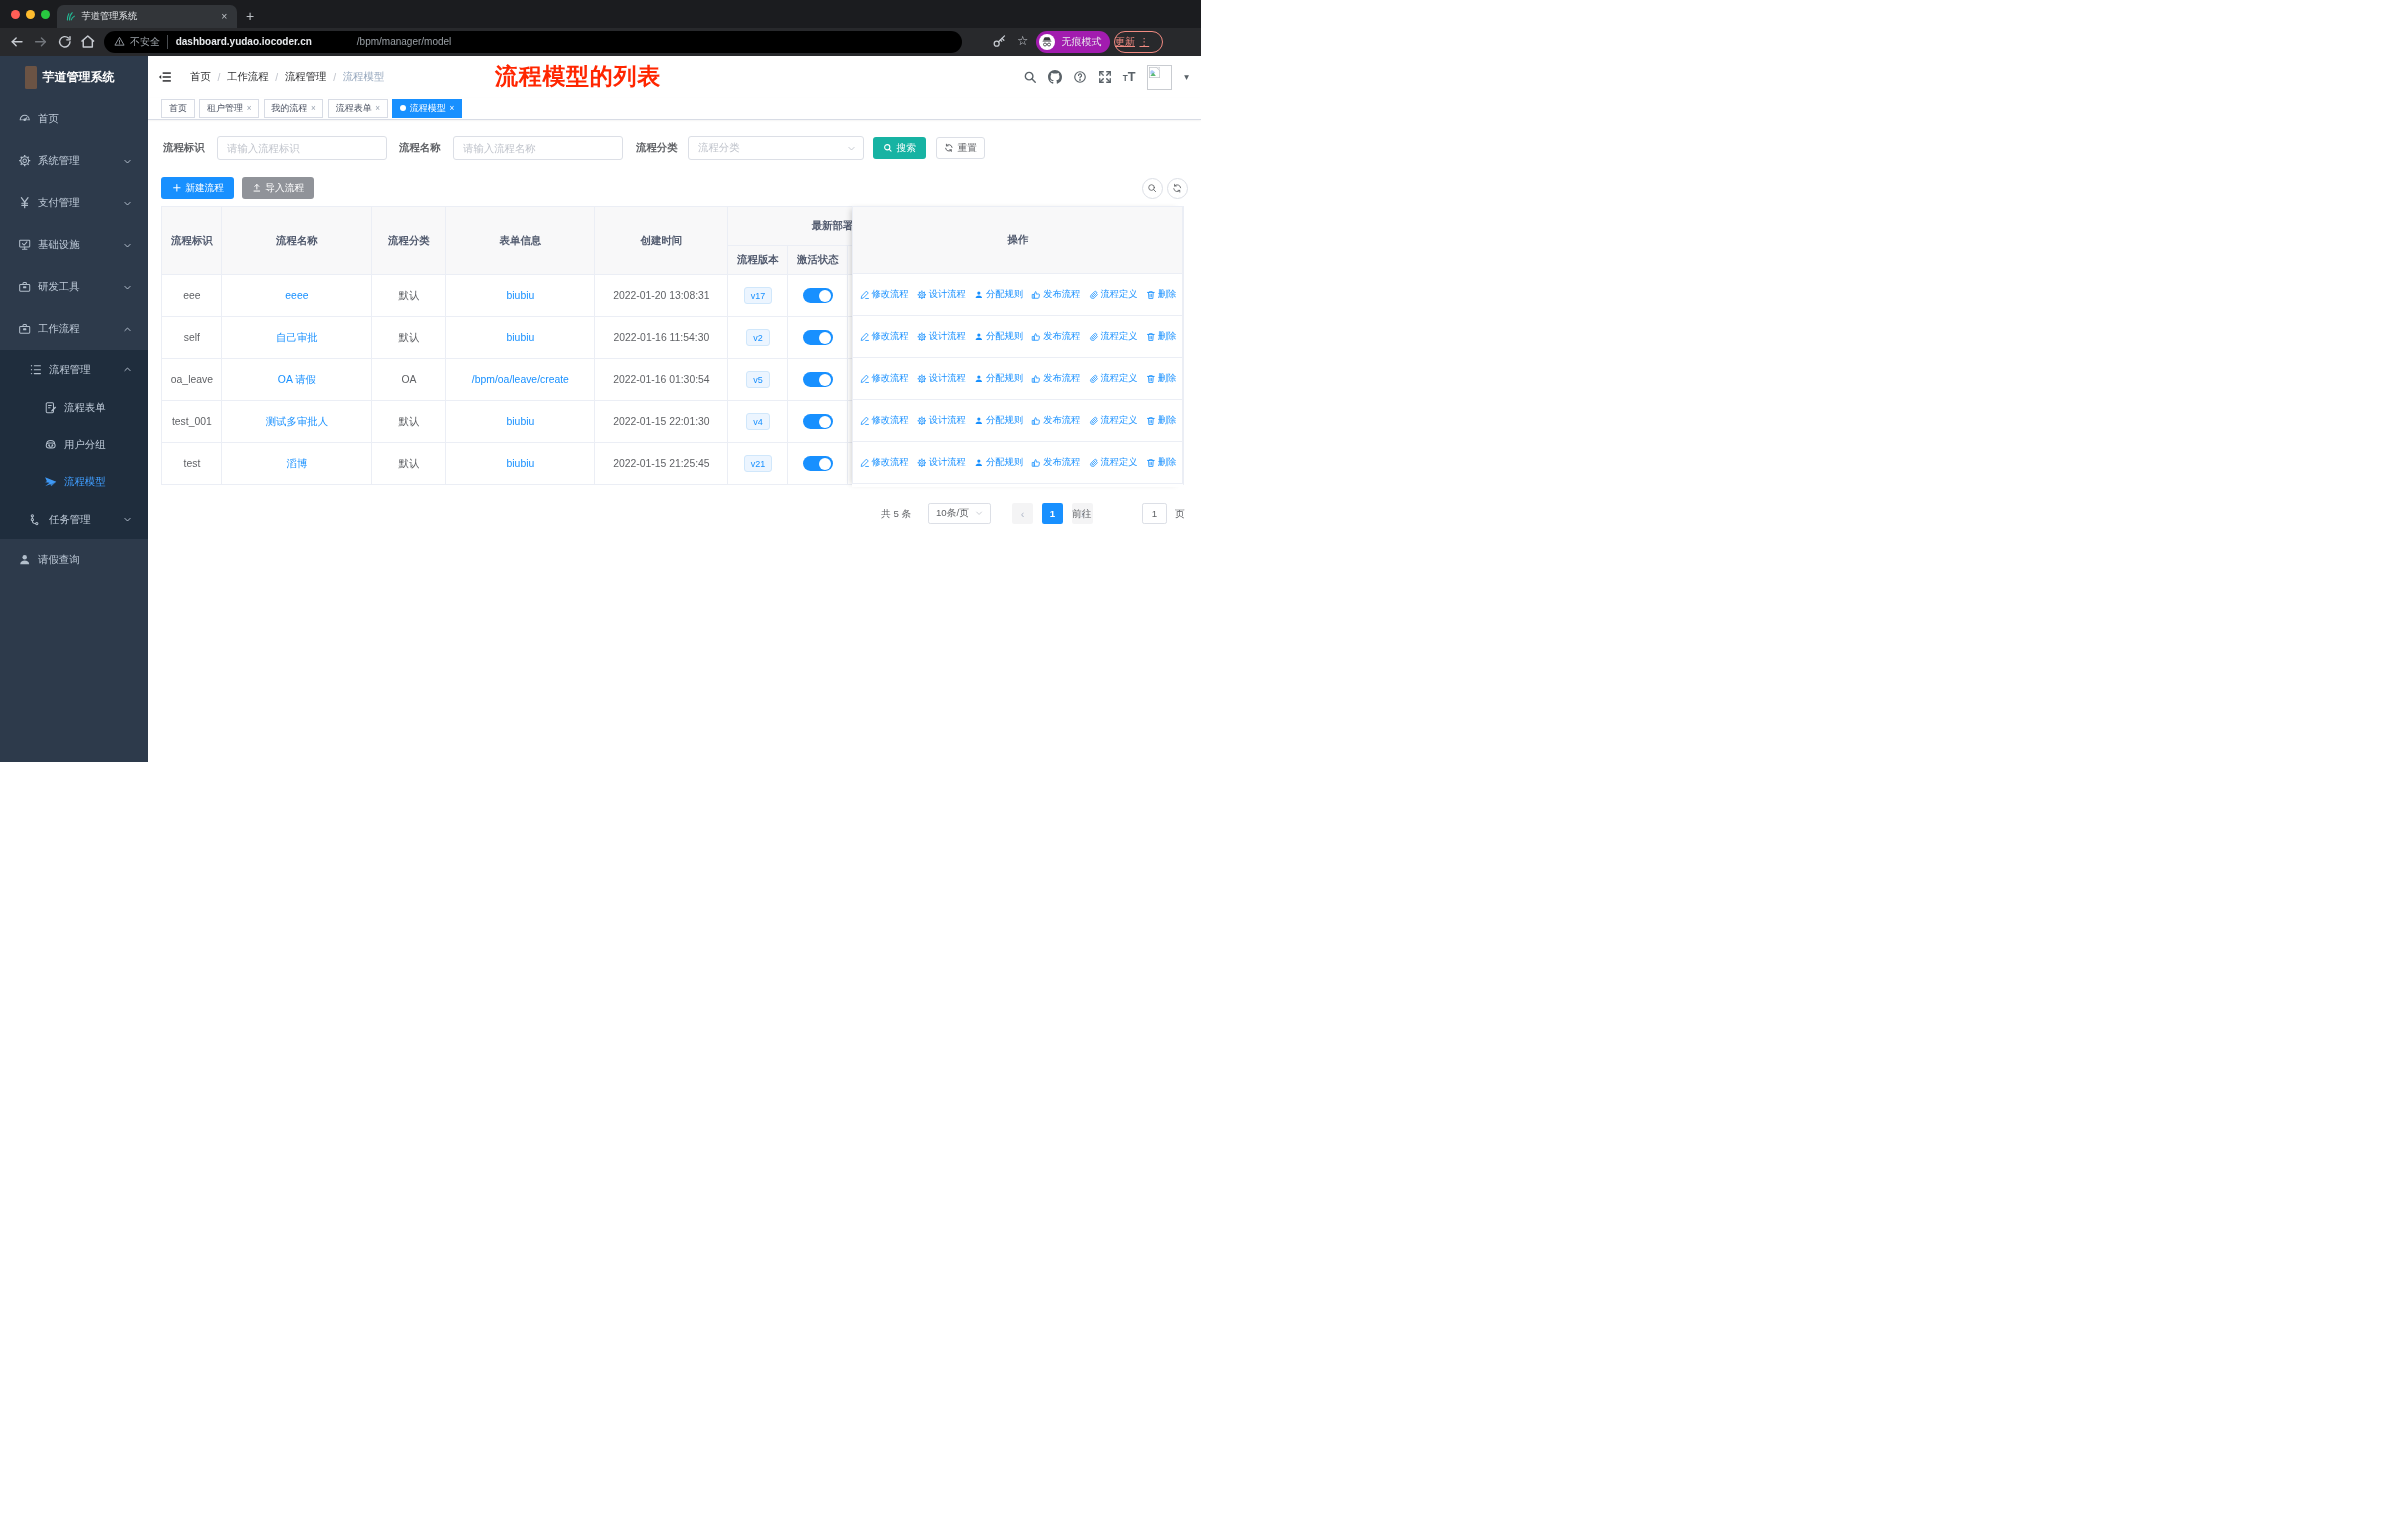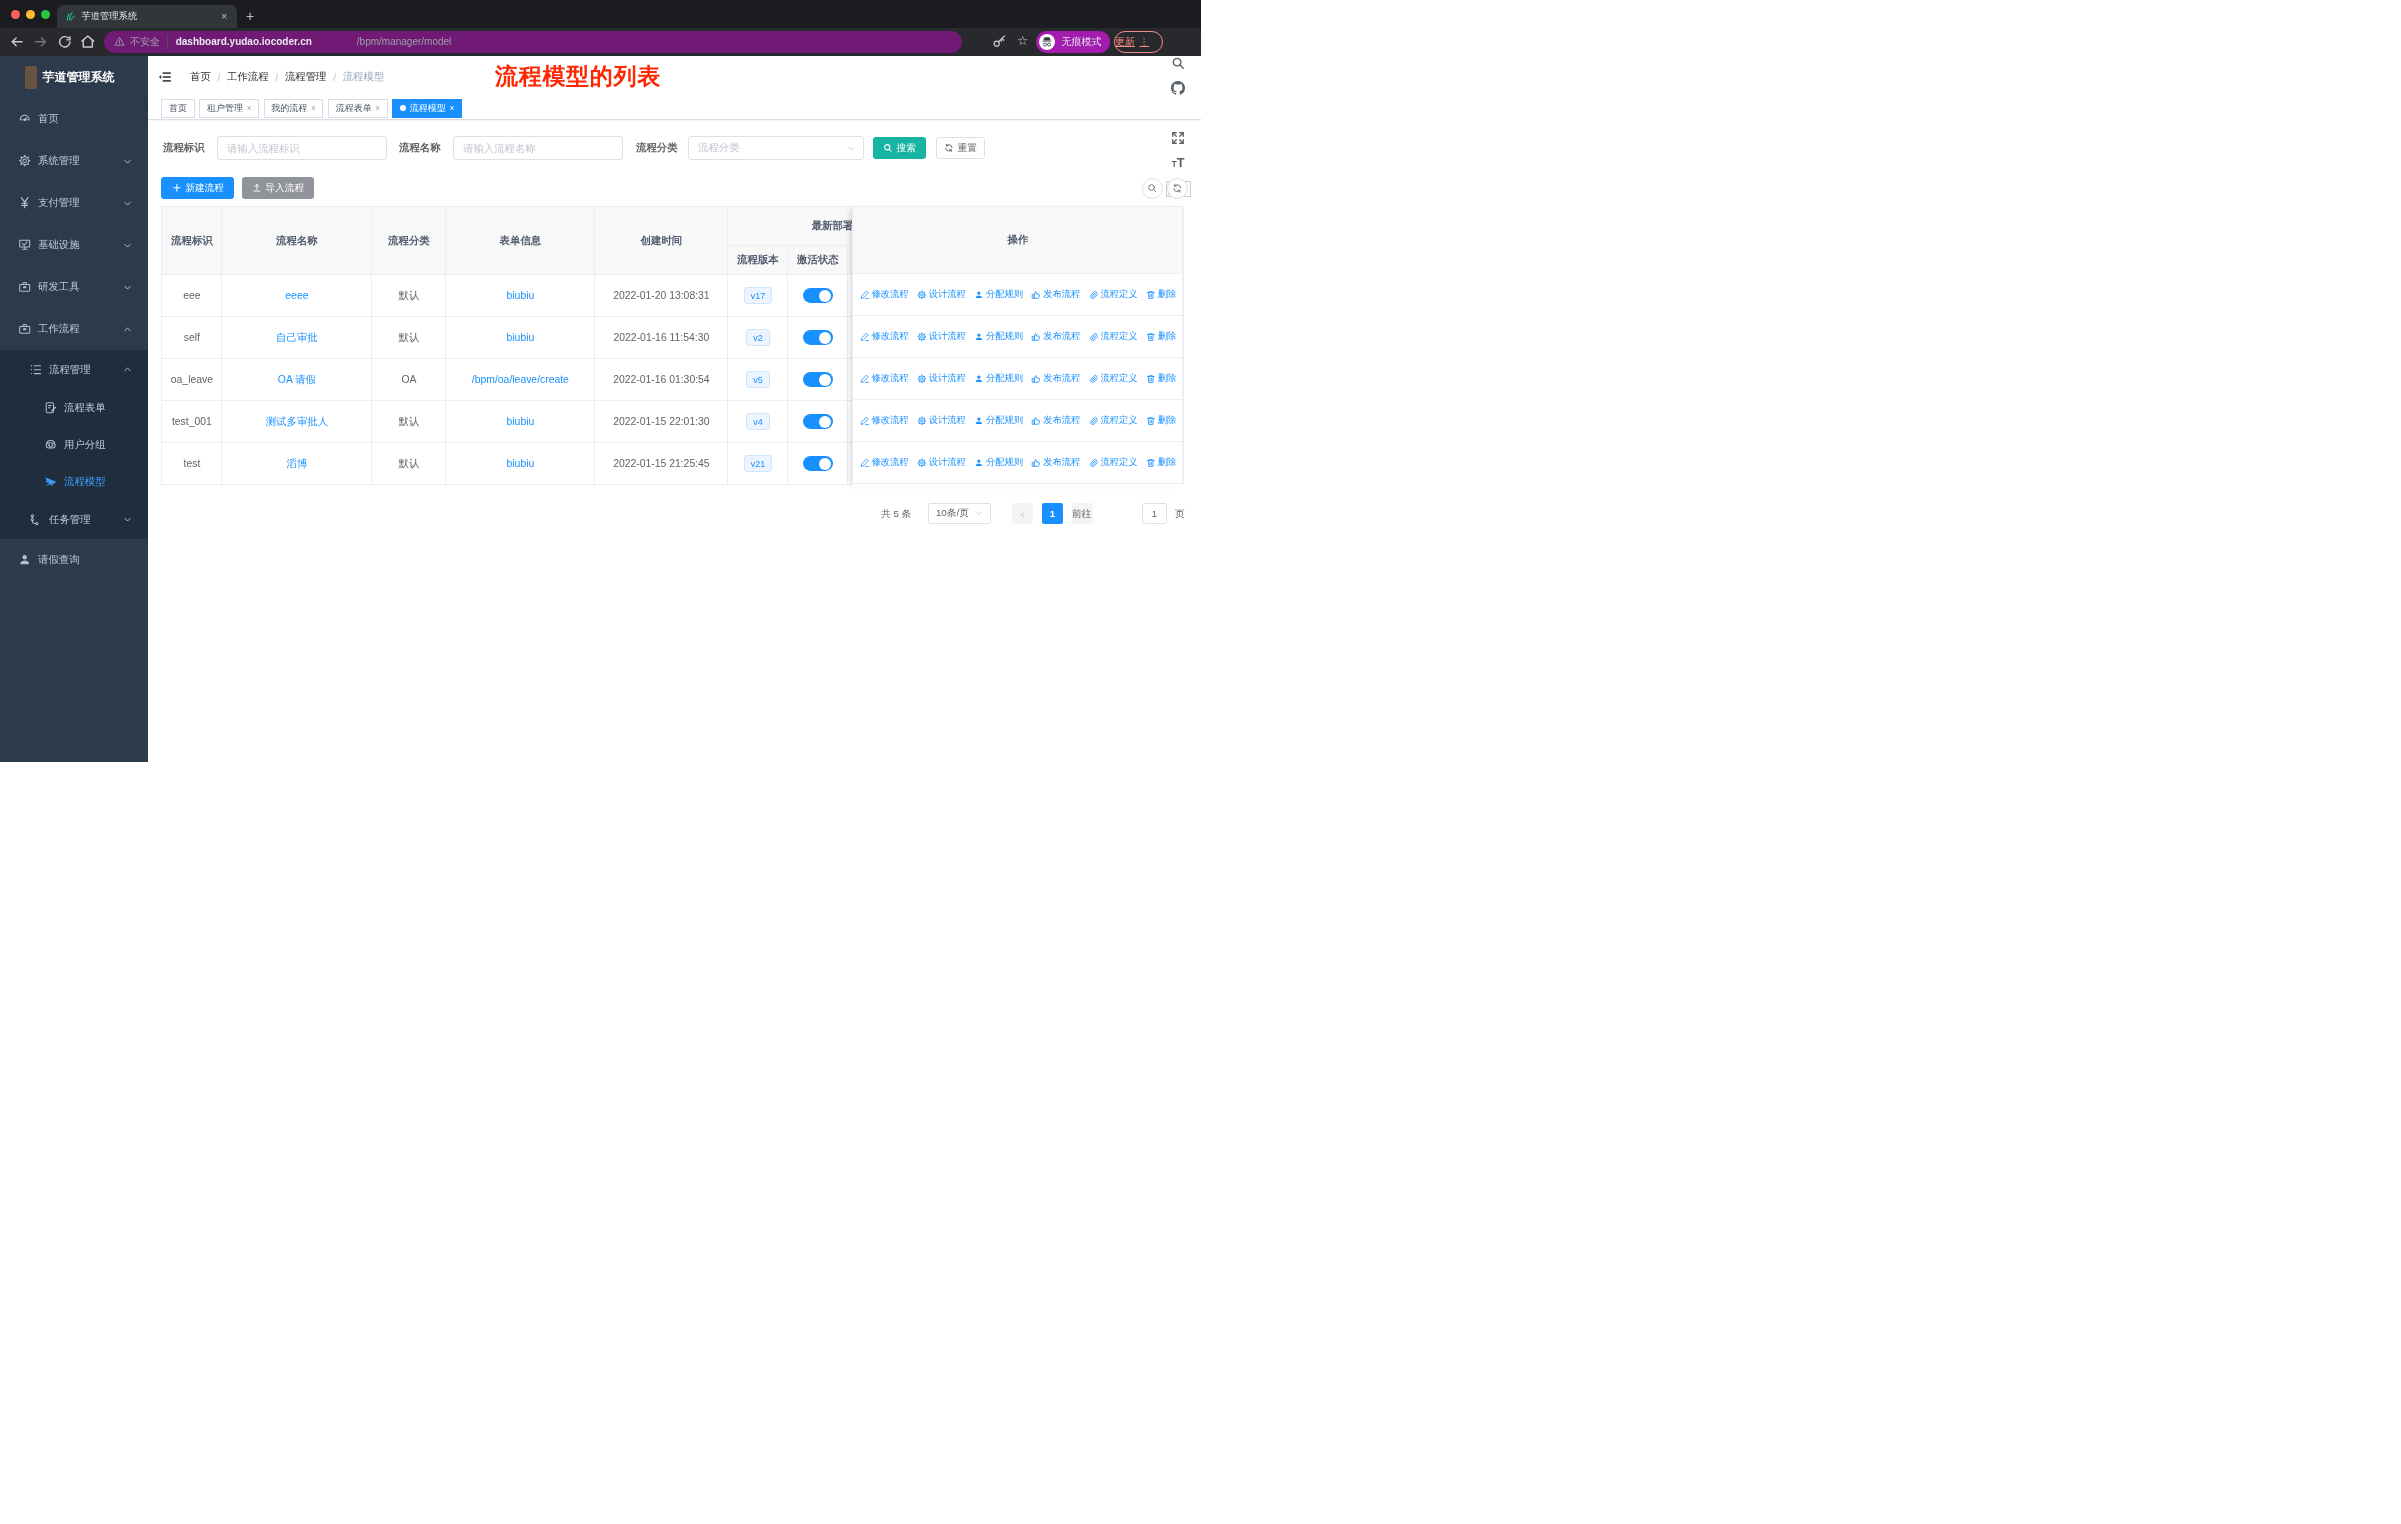--- a/index.html
+++ b/index.html
@@ -11,21 +11,21 @@
   .tabstrip { position:absolute; left:0; top:0; width:1201px; height:28px; background:#1b1c1f; }
   .tlight { position:absolute; top:9.7px; width:9px; height:9px; border-radius:50%; }
   .tl-red{ left:11px; background:#ff5f57; } .tl-yellow{ left:26px; background:#febc2e; } .tl-green{ left:41px; background:#28c840; }
   .btab { position:absolute; left:57px; top:5.2px; width:180px; height:23px; background:#323539; border-radius:6.7px 6.7px 0 0; display:flex; align-items:center; padding:0 7.4px; color:#e8eaed; font-size:9.3px; }
   .btab .fav { width:11px; height:11px; margin-right:6px; }
   .btab .ttl { flex:1; white-space:nowrap; overflow:hidden; }
   .btab .cls { color:#bdc1c6; font-size:10.4px; padding:0 2.2px; cursor:pointer; }
   .newtab { position:absolute; left:246px; top:6px; color:#bdc1c6; font-size:14px; line-height:21px; }
   .addressbar { position:absolute; left:0; top:28px; width:1201px; height:27.5px; background:#28292c; color:#9aa0a6; }
   .nav-ic { position:absolute; top:6px; width:15.6px; height:15.6px; color:#c7cbd1; }
-  .urlpill { position:absolute; left:104px; top:3px; width:858px; height:21.6px; background:#701a75; border-radius:11px; display:flex; align-items:center; padding:0 10.4px; font-size:10px; }
+  .urlpill { position:absolute; left:104px; top:3px; width:858px; height:21.6px; background:#000000; border-radius:11px; display:flex; align-items:center; padding:0 10.4px; font-size:10px; }
   .urlpill .warn { width:11px; height:11px; margin-right:4.5px; color:#9aa0a6; }
   .urlpill .sec { color:#9aa0a6; padding-right:7.4px; border-right:0.7px solid #4a4d51; margin-right:7.4px; }
   .urlpill .host { color:#e8eaed; font-weight:600; }
   .urlpill .path { color:#9aa0a6;padding-left:45px; }
   .keyic { position:absolute; left:992px; top:6px; width:15px; height:15px; color:#c7cbd1; }
   .staric { position:absolute; left:1017px; top:4.5px; color:#c7cbd1; font-size:12.7px; }
   .incog { position:absolute; left:1036px; top:3px; height:21.6px; background:#a21caf; border-radius:11px; display:flex; align-items:center; padding:0 9px 0 3px; color:#e8eaed; font-size:10px; }
   .incog .ccirc { width:16.4px; height:16.4px; background:#fff; border-radius:50%; margin-right:6px; display:flex; align-items:center; justify-content:center; }
   .updatepill { position:absolute; left:1114px; top:3px; width:49px; height:21.6px; border:1.1px solid #f28b82; border-radius:11px; color:#f28b82; font-size:10px; display:flex; align-items:center; justify-content:flex-start; gap:4.5px;text-decoration:underline; }
   .updatepill .dots { font-size:9.7px; letter-spacing:0; }
@@ -45,21 +45,21 @@
   .s-active { color:#409eff; } .s-active .s-ic { color:#409eff; }
 
   
   .main { position:absolute; left:148px; top:56px; width:1053px; height:706px; background:#fff; }
   .app-header { position:absolute; left:0; top:0; width:100%; height:42px; background:#fff; }
   .hamburger { position:absolute; left:9.7px; top:14px; width:14px; height:14px; color:#303133; }
   .breadcrumb { position:absolute; left:42px; top:0; height:42px; display:flex; align-items:center; font-size:10.4px; color:#303133; }
   .breadcrumb .sep { color:#c0c4cc; margin:0 6.7px; }
   .breadcrumb .muted { color:#97a8be; }
   .annotation { position:absolute; left:347px; top:5.2px; font-size:23px; font-weight:900; color:#ff2600; letter-spacing:0.7px; white-space:nowrap; }
-  .hicons { position:absolute; right:10.4px; top:0; height:42px; display:flex; align-items:center; gap:11px; color:#5a6268;flex-direction:column; }
+  .hicons { position:absolute; right:10.4px; top:0; height:42px; display:flex; align-items:center; gap:11px; color:#5a6268; }
   .hicons .hic { width:14px; height:14px; }
   .hic-tt { font-weight:bold; font-size:12.7px; color:#5a6268; }
   .hic-tt .small { font-size:8.2px; }
   .avatarbox { width:25px; height:25px; border:0.7px solid #c9ccd1; background:#fff; display:flex; align-items:flex-start; padding:1.5px; }
   .caret { color:#5a6268; font-size:8.2px; }
 
   .ptabs-row { position:absolute; left:0; top:42px; width:100%; height:21.6px; border-bottom:0.7px solid #d8dce5; box-shadow:0 0.7px 2.2px rgba(0,0,0,.08); display:flex; align-items:center; padding-left:13.4px; gap:4.5px; background:#fff; }
   .ptab { height:19.4px; display:flex; align-items:center; padding:0 6.7px; border:0.7px solid #d8dce5; background:#fff; color:#495060; font-size:9px; cursor:pointer; gap:3.7px; }
   .ptab .tclose { font-size:8.2px; color:#9aa3b0; }
   .ptab.active { background:#1890ff; border-color:#1890ff; color:#fff; }

